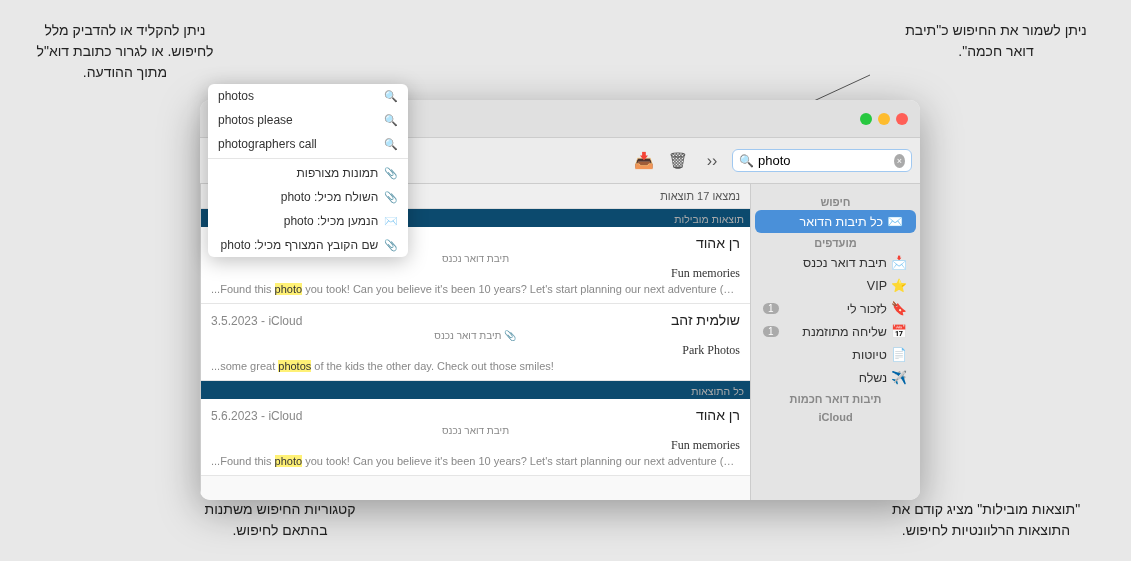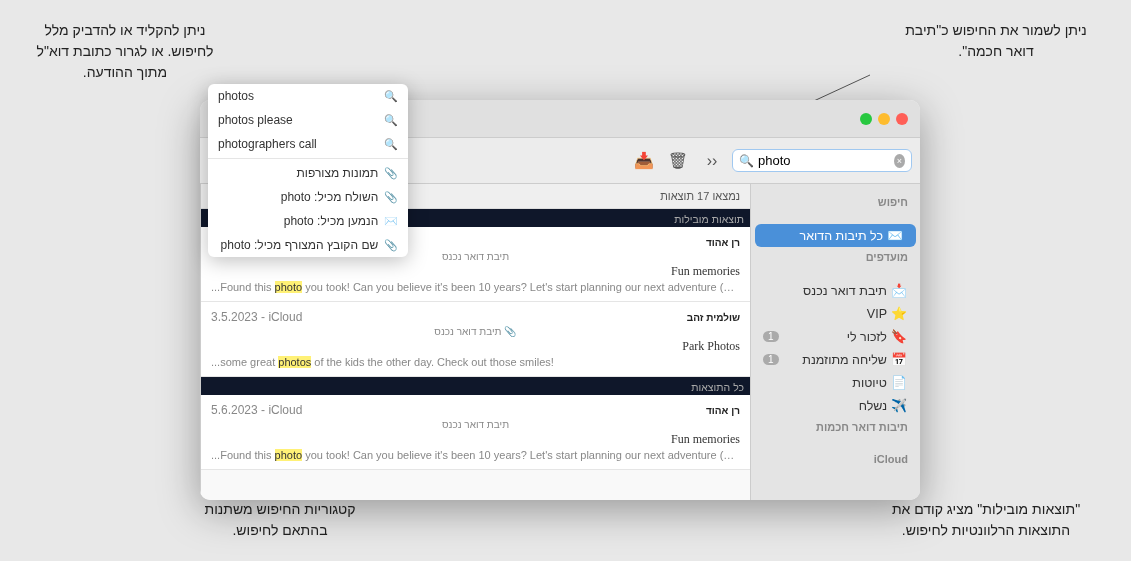--- a/index.html
+++ b/index.html
@@ -191,22 +191,23 @@
       display: flex;
       flex-direction: column;
       padding: 8px 0;
       flex-shrink: 0;
       overflow-y: auto;
     }
 
     .sidebar-section-header {
       font-size: 11px;
       color: #888;
-      padding: 4px 12px 16px;
+      padding: 4px 12px 2px;
       font-weight: 600;
+      text-align: center;
     }
 
     .sidebar-item {
       display: flex;
       align-items: center;
       padding: 4px 12px;
       font-size: 12.5px;
       color: #333;
       cursor: pointer;
       gap: 5px;
@@ -253,41 +254,41 @@
       font-size: 11px;
       color: #555;
       direction: rtl;
     }
 
     .list-section {
       padding: 4px 6px 2px;
       font-size: 10.5px;
       color: #aaa;
       direction: rtl;
-      background: #0f172a;
+      background: #0c4a6e;
     }
 
     .message-item {
       padding: 8px 10px;
       border-bottom: 1px solid #e5e5e5;
       cursor: pointer;
       direction: rtl;
       background: white;
     }
 
     .message-item-header {
       display: flex;
       justify-content: space-between;
       align-items: baseline;
       margin-bottom: 2px;
     }
 
     .message-sender {
-      font-size: 10px;
-      font-weight: 700;
+      font-size: 14px;
+      font-weight: 400;
       color: #222;
     }
 
     .message-date-source {
       font-size: 12px;
       color: #888;
       direction: ltr;
     }
 
     .message-mailbox {

